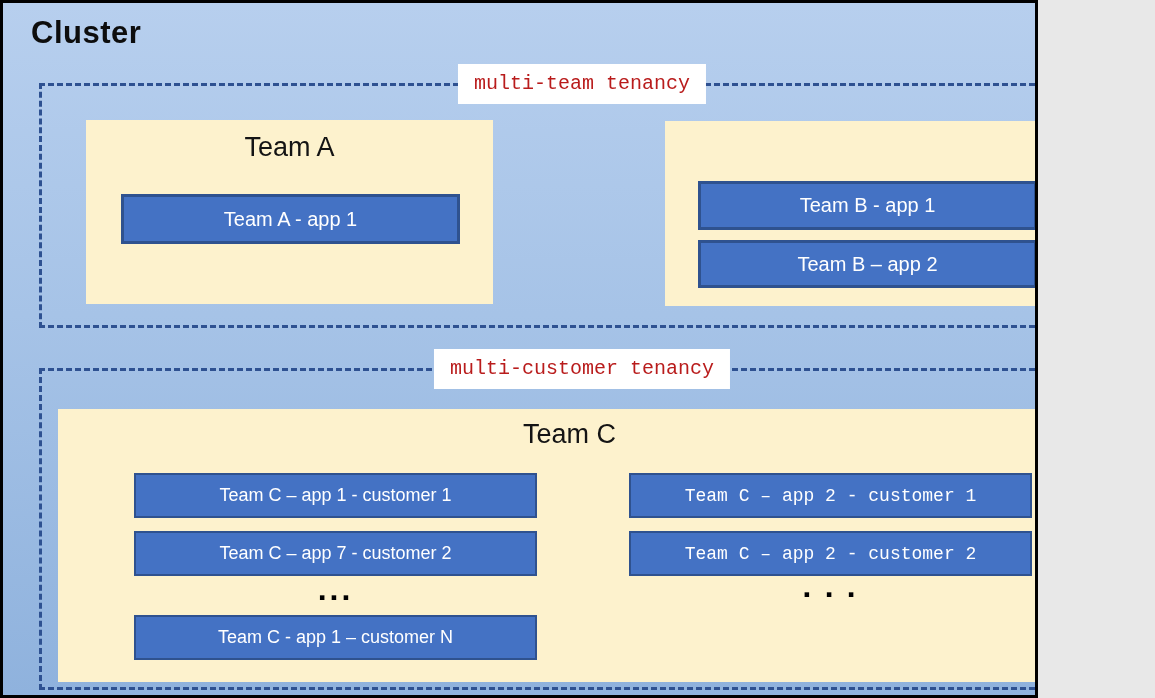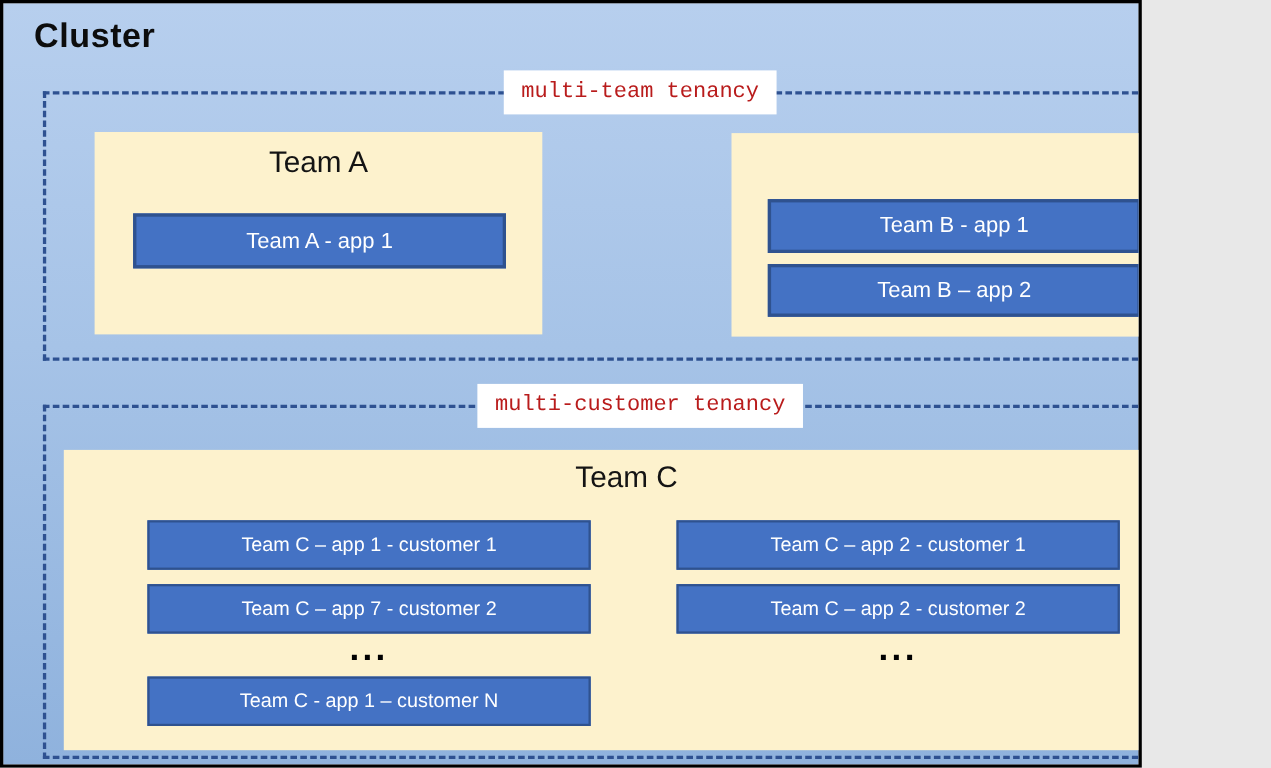--- a/index.html
+++ b/index.html
@@ -96,21 +96,21 @@
     justify-content: center;
     background: #4472c4;
     border: 2px solid #2f528f;
     color: #ffffff;
     font-size: 18px;
     height: 45px;
     width: 403px;
     white-space: nowrap;
   }
   .c-col1 { left: 76px; }
-  .c-col2 { left: 557px; }
+  .c-col2 { left: 571px; font-family: Liberation Mono, monospace; }
   .c-row--1 { top: 64px; }
   .c-row--2 { top: 122px; }
   .c-row--n { top: 206px; }
 
   .c-dots {
     position: absolute;
     top: 164px;
     width: 403px;
     text-align: center;
     font-size: 32px;

